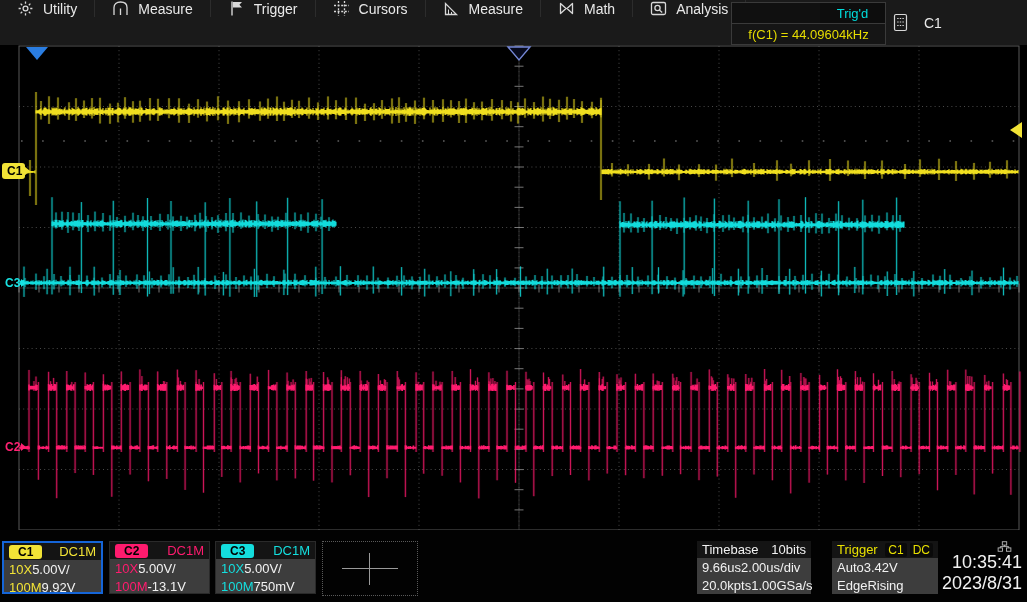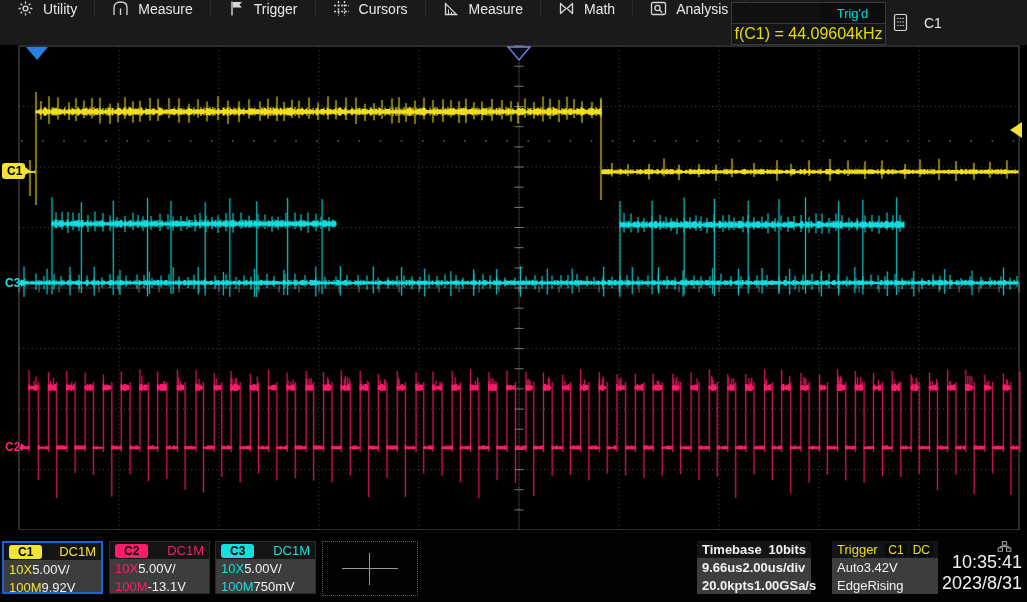--- a/index.html
+++ b/index.html
@@ -10,21 +10,21 @@
            display:flex;align-items:flex-start;}
   .menu-item{display:flex;align-items:center;gap:9px;padding:0 17px;border-right:1px solid #2c2c2c;
              color:#e9e9e9;font-size:14px;white-space:nowrap;}
   .menu-item svg{flex:0 0 auto;}
   .brandbox{position:absolute;left:731px;top:2px;width:153px;height:41px;border:1px solid #3a3a3a;
             display:flex;flex-direction:column;background:#101010;}
   .brand-row1{display:flex;height:20px;border-bottom:1px solid #3a3a3a;}
   .brand-logo{width:88px;background:#262626;color:#cfcfcf;font-weight:bold;font-size:14px;
               letter-spacing:1px;display:flex;align-items:center;justify-content:center;margin-top:28px;}
   .trig-status{flex:1;color:#00dede;font-size:13px;display:flex;align-items:center;justify-content:center;background:#0d0d0d;}
-  .brand-row2{flex:1;display:flex;align-items:center;justify-content:center;color:#e6dd00;font-size:16px;background:#151515;}
+  .brand-row2{flex:1;display:flex;align-items:center;justify-content:center;color:#e6dd00;font-size:13px;background:#151515;}
   .topright{position:absolute;left:893px;top:0;height:45px;display:flex;align-items:center;gap:16px;color:#e9e9e9;font-size:14px;}
   
   #scope-svg{position:absolute;left:0;top:0;}
   .ch-tag{position:absolute;height:16px;font-size:12px;font-weight:bold;display:flex;align-items:center;}
   .tag-c1{left:2px;background:#f2e336;color:#000;border-radius:3px;padding:0 3px 0 5px;}
   .tag-c1::after{content:"";border:5px solid transparent;border-left:6px solid #f2e336;position:absolute;right:-10px;top:3px;}
   .tag-plain{left:3px;background:transparent;padding:0 2px;}
   .tag-plain .arr{width:0;height:0;border:4px solid transparent;margin-left:1px;}
   .tag-c3{color:#19e2e2;}  .tag-c3 .arr{border-left:5px solid #19e2e2;}
   .tag-c2{color:#ff2273;}  .tag-c2 .arr{border-left:5px solid #ff2273;}
@@ -35,21 +35,21 @@
   
   .bottombar{position:absolute;left:0;top:530px;width:1027px;height:72px;background:#020202;}
   .panel{position:absolute;top:11px;height:53px;background:#3d3d3d;font-size:13px;box-sizing:border-box;}
   .p-title{height:17px;background:#141414;display:flex;align-items:center;padding:0 5px;}
   .p-row{height:18px;display:flex;align-items:center;justify-content:flex-start;padding:0 5px;color:#f2f2f2;}
   .ch-box{width:101px;border:1px solid #2a2a2a;}
   .ch-box.selected{border:2px solid #1565d8;}
   .chip{background:var(--ch);color:#000;font-weight:bold;font-size:12px;border-radius:3px;padding:0 9px;line-height:14px;}
   .coup{margin-left:auto;color:var(--ch);}
   .ch-lbl{color:var(--ch);}
-  .tb-box{left:697px;width:114px;color:#f2f2f2;font-weight:bold;}
+  .tb-box{left:697px;width:114px;color:#f2f2f2;}
   .tb-box .p-title{justify-content:space-between;color:#f2f2f2;}
   .tr-box{left:832px;width:106px;}
   .tr-title-lbl{color:#e8e000;}
   .tr-chips{margin-left:auto;display:flex;gap:3px;}
   .tr-chip{background:#0a0a0a;color:#e8e000;font-size:12px;padding:0 3px;border-radius:2px;line-height:14px;}
   .clock{position:absolute;left:944px;top:11px;width:80px;height:53px;color:#f2f2f2;font-size:18px;
          display:flex;flex-direction:column;align-items:flex-end;justify-content:space-between;padding-right:2px;box-sizing:border-box;}
   .addch{position:absolute;left:322px;top:11px;width:94px;height:53px;border:1px dotted #5a5a5a;
          display:flex;align-items:center;justify-content:center;}
   .cross{position:relative;width:56px;height:32px;}

